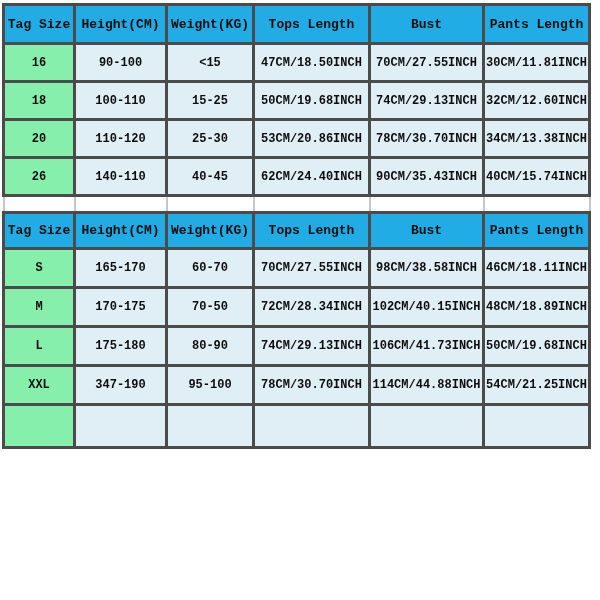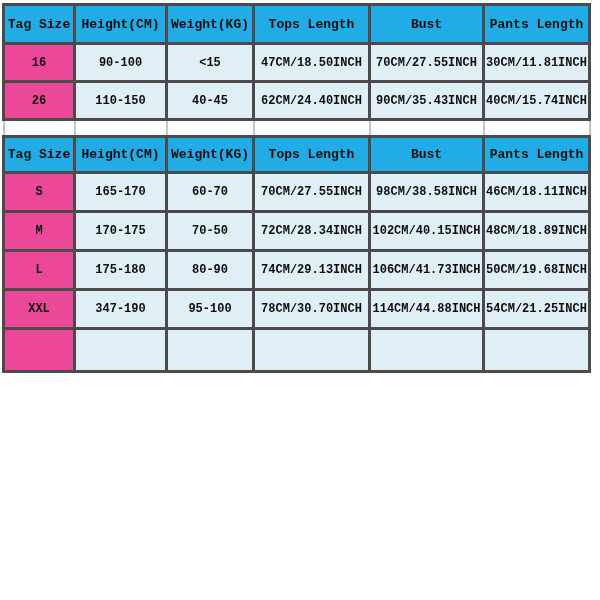--- a/index.html
+++ b/index.html
@@ -36,21 +36,21 @@
     font-size: 13px;
     height: 36px;
   }
   tr.head2 th { height: 33px; }
   .size-grid td {
     background: #e0eef6;
     font-size: 12px;
     height: 35px;
   }
   tr.row2 td { height: 36px; }
-  .size-grid td.tag { background: #ec4899; }
+  .size-grid td.tag { background: #86efac; }
   tr.spacer td {
     background: #ffffff;
     height: 14px;
     border-top: 3px solid #4b4b4b;
     border-bottom: 3px solid #4b4b4b;
     border-left: 2px solid #c6c6c6;
     border-right: 2px solid #c6c6c6;
   }
   tr.partial td { height: 40px; }
 </style>
@@ -78,22 +78,38 @@
         </tr>
         <tr class="row1">
           <td class="tag">16</td>
           <td>90-100</td>
           <td>&lt;15</td>
           <td>47CM/18.50INCH</td>
           <td>70CM/27.55INCH</td>
           <td>30CM/11.81INCH</td>
         </tr>
         <tr class="row1">
+          <td class="tag">18</td>
+          <td>100-110</td>
+          <td>15-25</td>
+          <td>50CM/19.68INCH</td>
+          <td>74CM/29.13INCH</td>
+          <td>32CM/12.60INCH</td>
+        </tr>
+        <tr class="row1">
+          <td class="tag">20</td>
+          <td>110-120</td>
+          <td>25-30</td>
+          <td>53CM/20.86INCH</td>
+          <td>78CM/30.70INCH</td>
+          <td>34CM/13.38INCH</td>
+        </tr>
+        <tr class="row1">
           <td class="tag">26</td>
-          <td>110-150</td>
+          <td>140-110</td>
           <td>40-45</td>
           <td>62CM/24.40INCH</td>
           <td>90CM/35.43INCH</td>
           <td>40CM/15.74INCH</td>
         </tr>
         <tr class="spacer">
           <td></td>
           <td></td>
           <td></td>
           <td></td>

